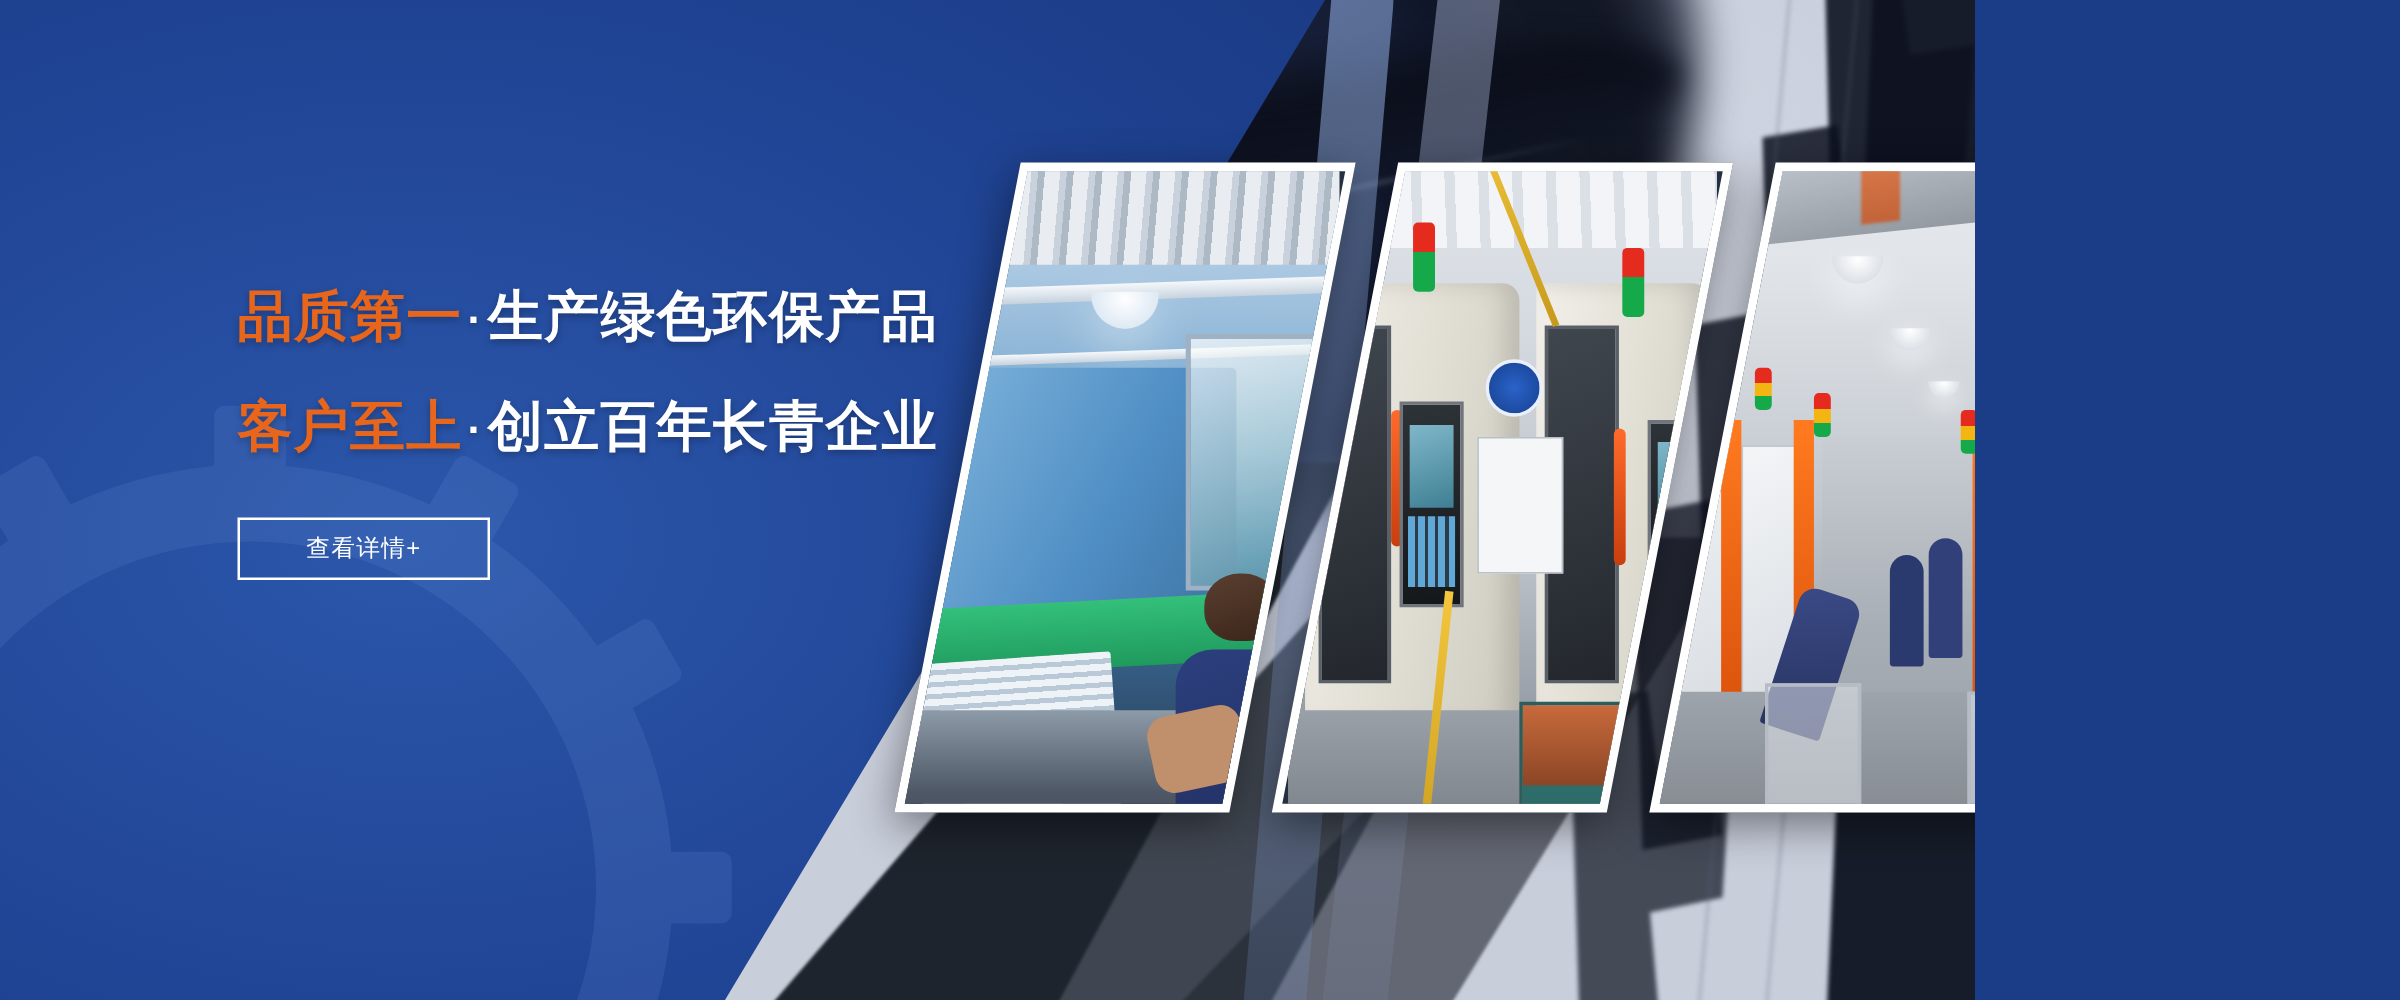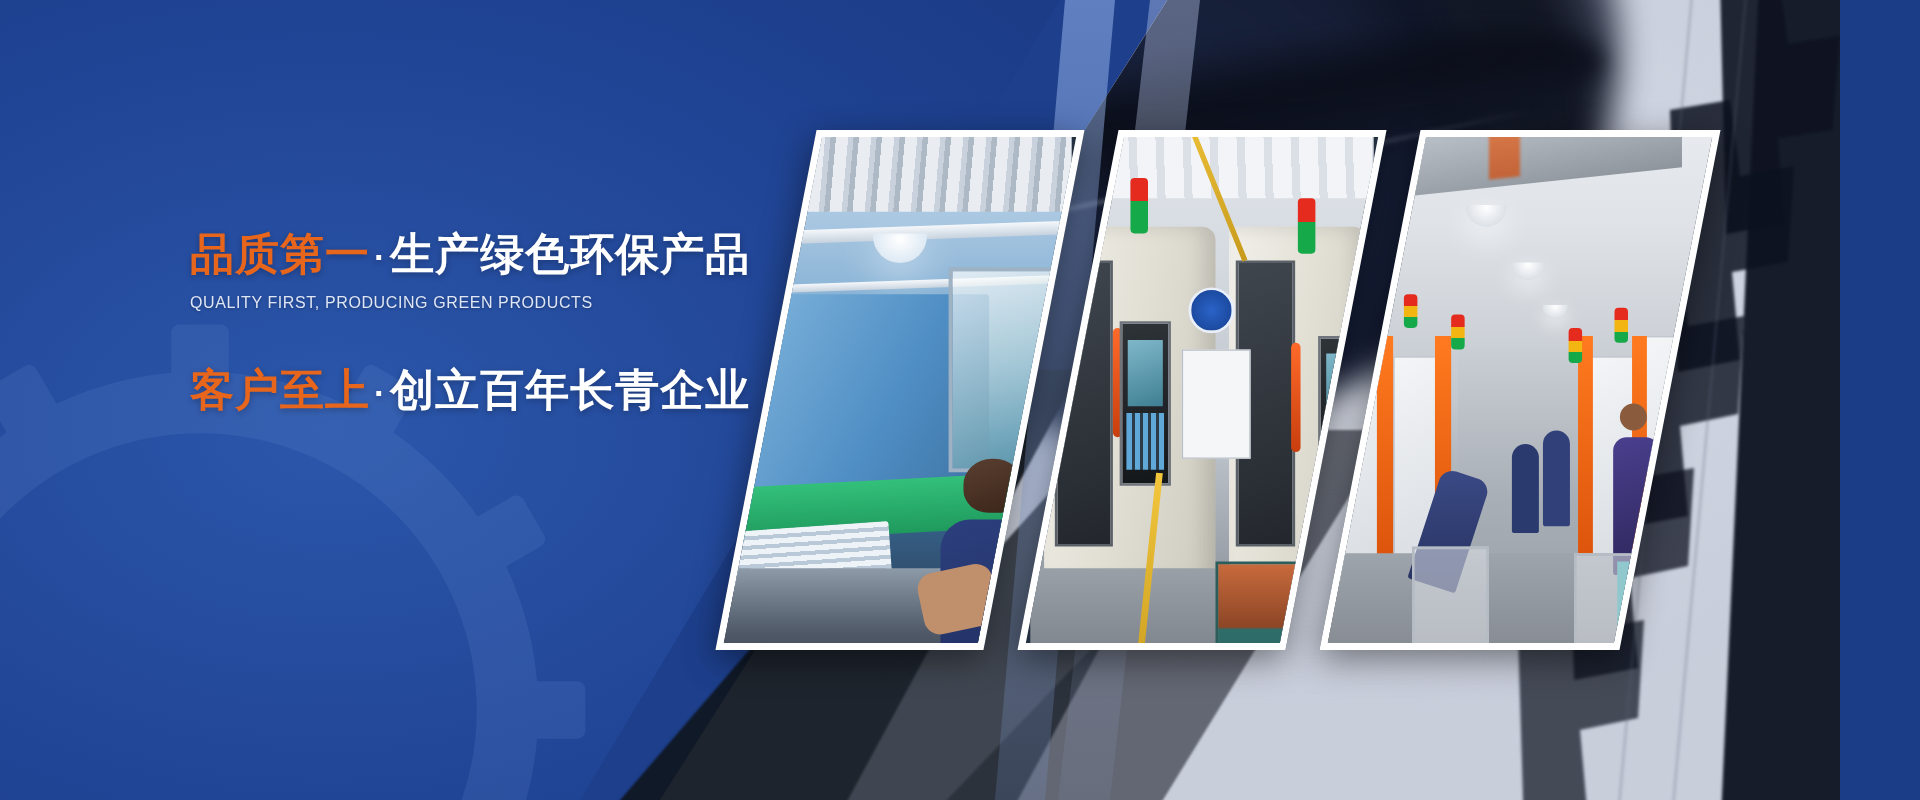--- a/index.html
+++ b/index.html
@@ -1,20 +1,20 @@
 <!DOCTYPE html>
 <html><head>
 <meta charset="utf-8">
 <style>
   * { margin:0; padding:0; box-sizing:border-box; }
   html,body { width:1920px; height:800px; overflow:hidden; background:#1b3c86; }
   body { font-family:"Liberation Sans","DejaVu Sans",sans-serif; }
 
   #banner {
-    position:relative; width:1840px; height:800px; overflow:hidden;
+    position:relative; width:1580px; height:800px; overflow:hidden;
     background:#1d3f8c;
   }
   
   .gear-watermark {
     position:absolute; left:-210px; top:300px; width:820px; height:820px;
     opacity:.14; pointer-events:none;
   }
   .gear-watermark svg { width:100%; height:100%; display:block; }
 
   
@@ -83,21 +83,21 @@
 
   .headline { font-size:44px; font-weight:bold; line-height:1.18; letter-spacing:1px;
               white-space:nowrap; text-shadow:0 2px 6px rgba(0,0,0,.28); }
   .headline .hl-accent { color:#e8651c; }
   .headline .hl-sep { color:#ffffff; padding:0 4px; font-size:34px; vertical-align:middle; }
   .headline .hl-main { color:#ffffff; }
 
   .subline { font-size:16px; color:#dfe6f5; letter-spacing:.6px; margin-top:14px;
              white-space:nowrap; text-shadow:0 1px 3px rgba(0,0,0,.3); }
 
-  .headline.second { margin-top:52px; }
+  .headline.second { margin-top:36px; }
 
   .cta {
     display:inline-flex; align-items:center; justify-content:center;
     margin-top:46px; width:202px; height:50px;
     border:2px solid #ffffff; color:#ffffff;
     font-size:19px; letter-spacing:1px; background:transparent;
     cursor:pointer; font-family:inherit;
   }
 
   
@@ -367,21 +367,21 @@
       </div>
       <span class="a11y">factory corridor with workers operating orange machines</span>
     </div>
   </div>
 
   <div class="copy">
 
     <div class="headline">
       <span class="hl-accent">品质第一</span><span class="hl-sep">·</span><span class="hl-main">生产绿色环保产品</span>
     </div>
-    <div class="subline">QUALITY FIRST, PRODUCING GREEN PRODUCTS</div>
 
     <div class="headline second">
       <span class="hl-accent">客户至上</span><span class="hl-sep">·</span><span class="hl-main">创立百年长青企业</span>
     </div>
 
+    <button class="cta">查看详情+</button>
   </div>
 
 </div>
 
 </body></html>

